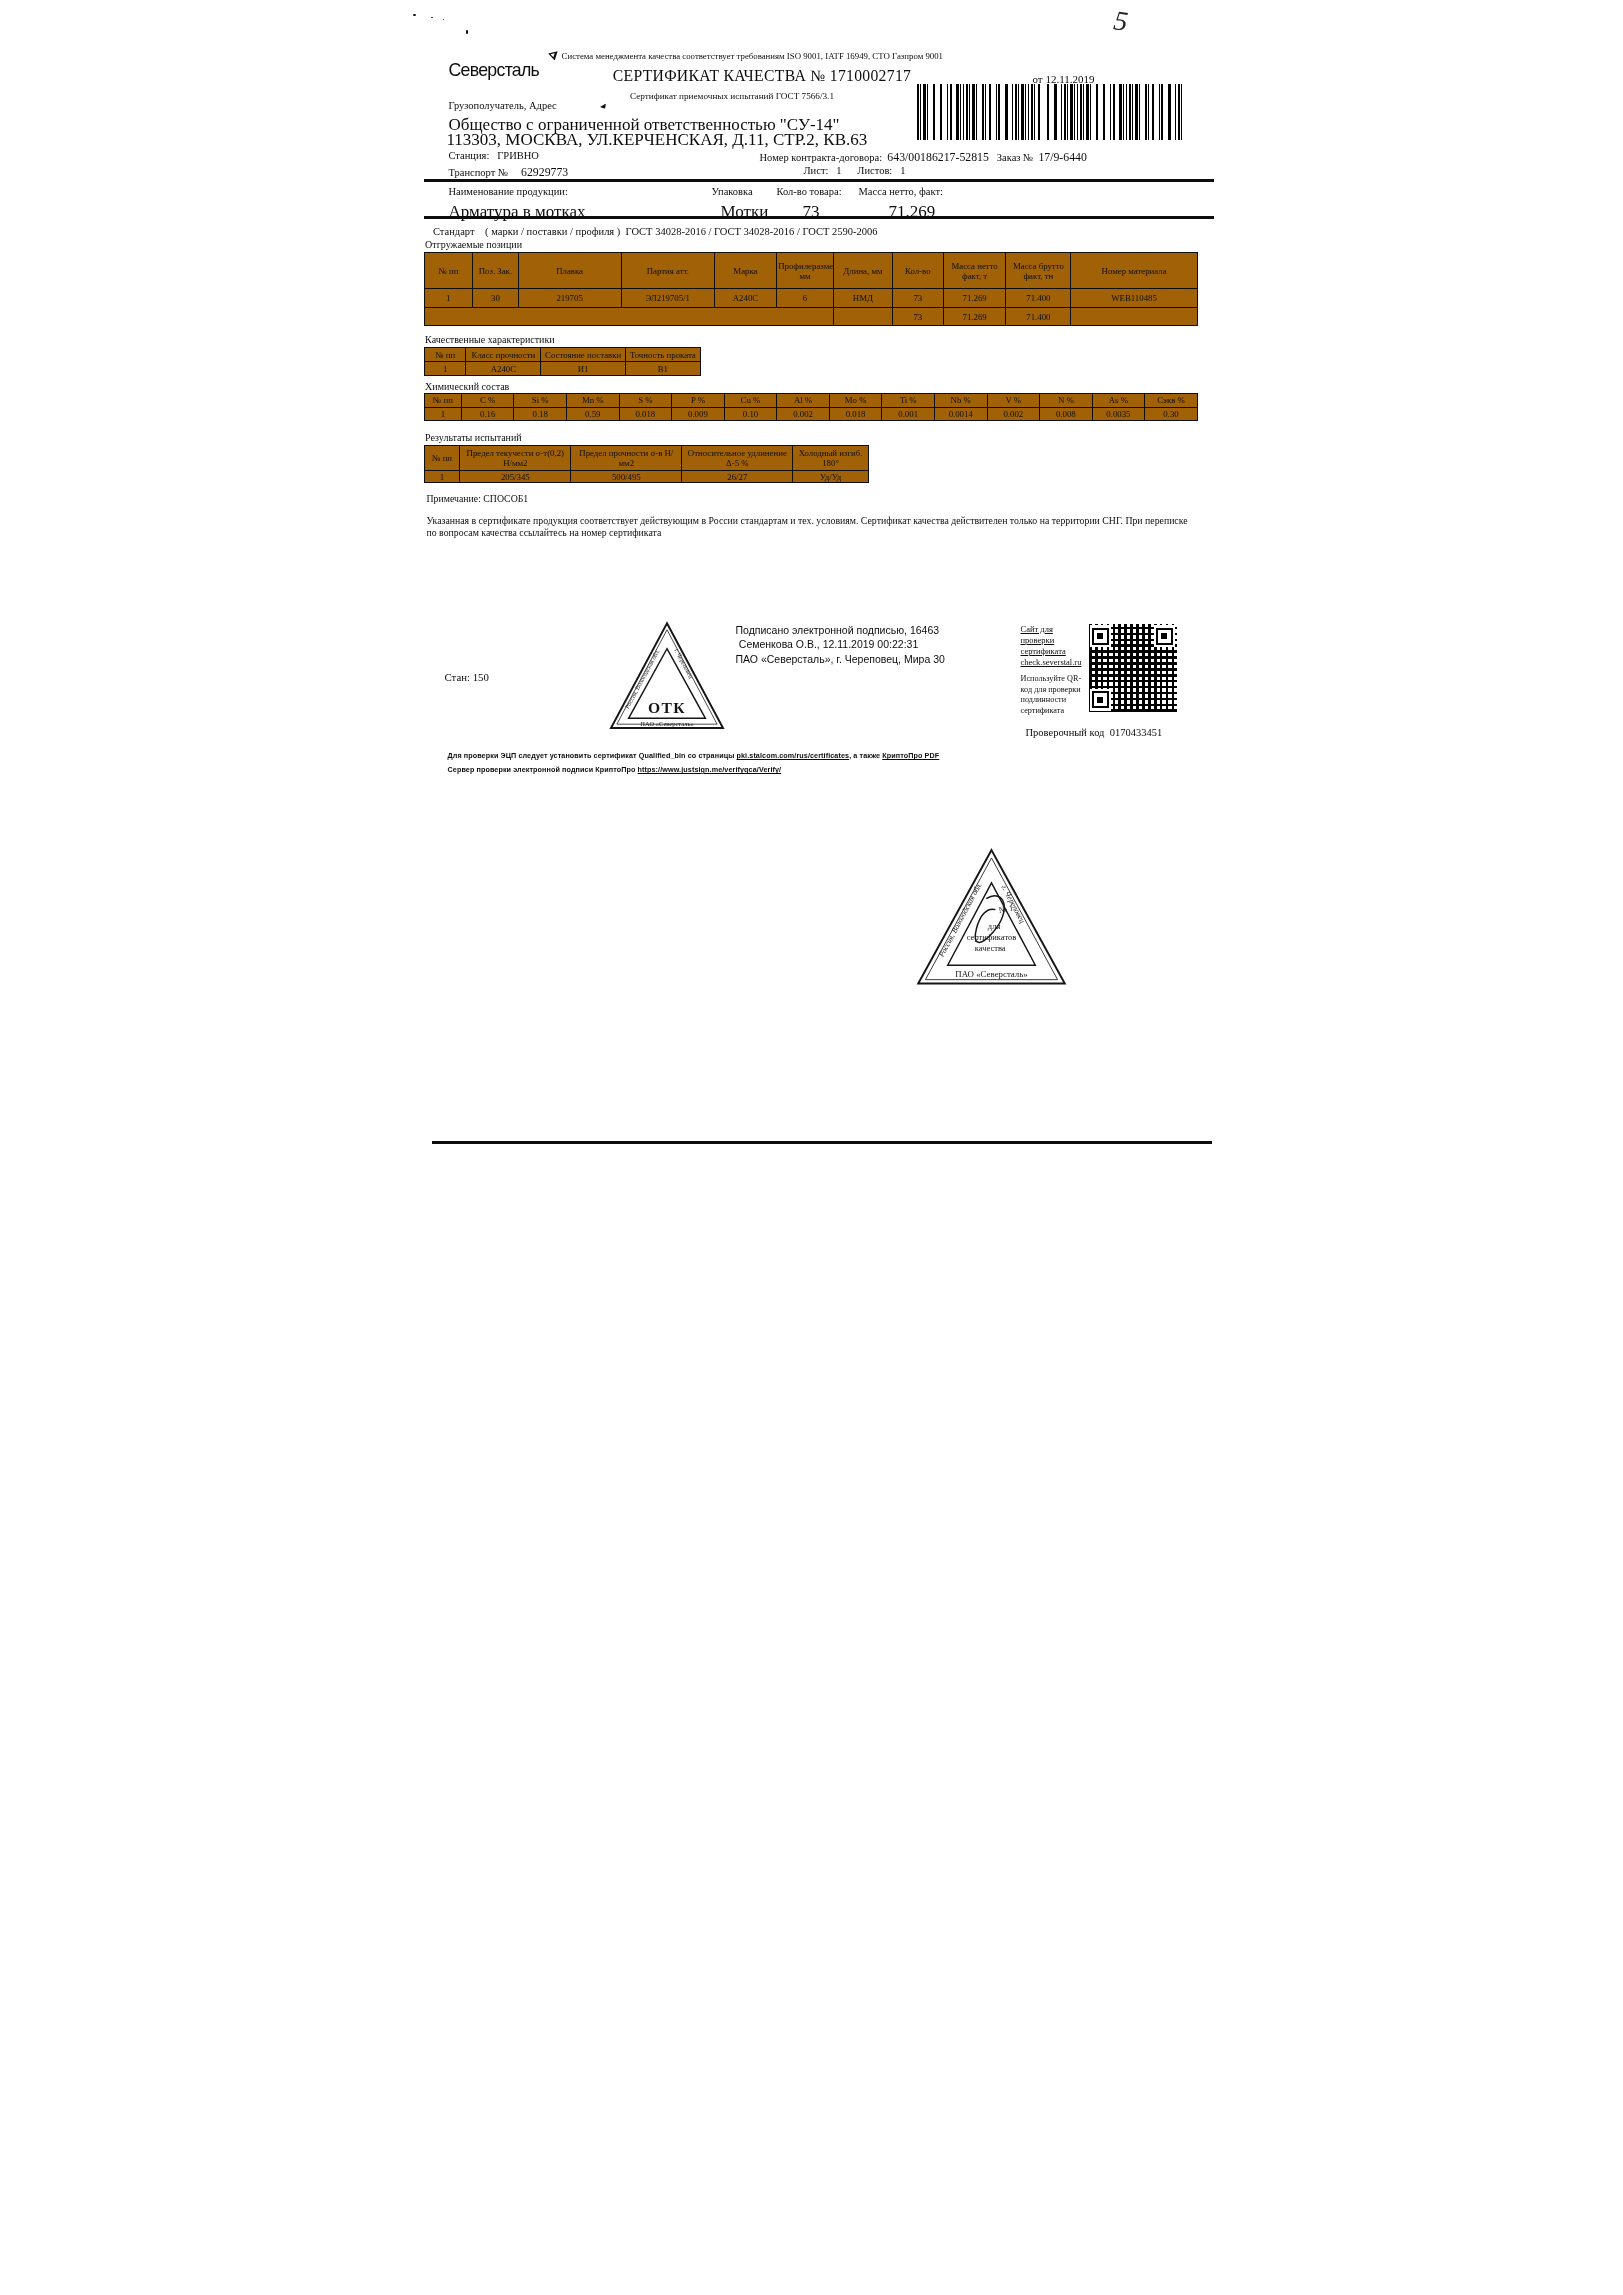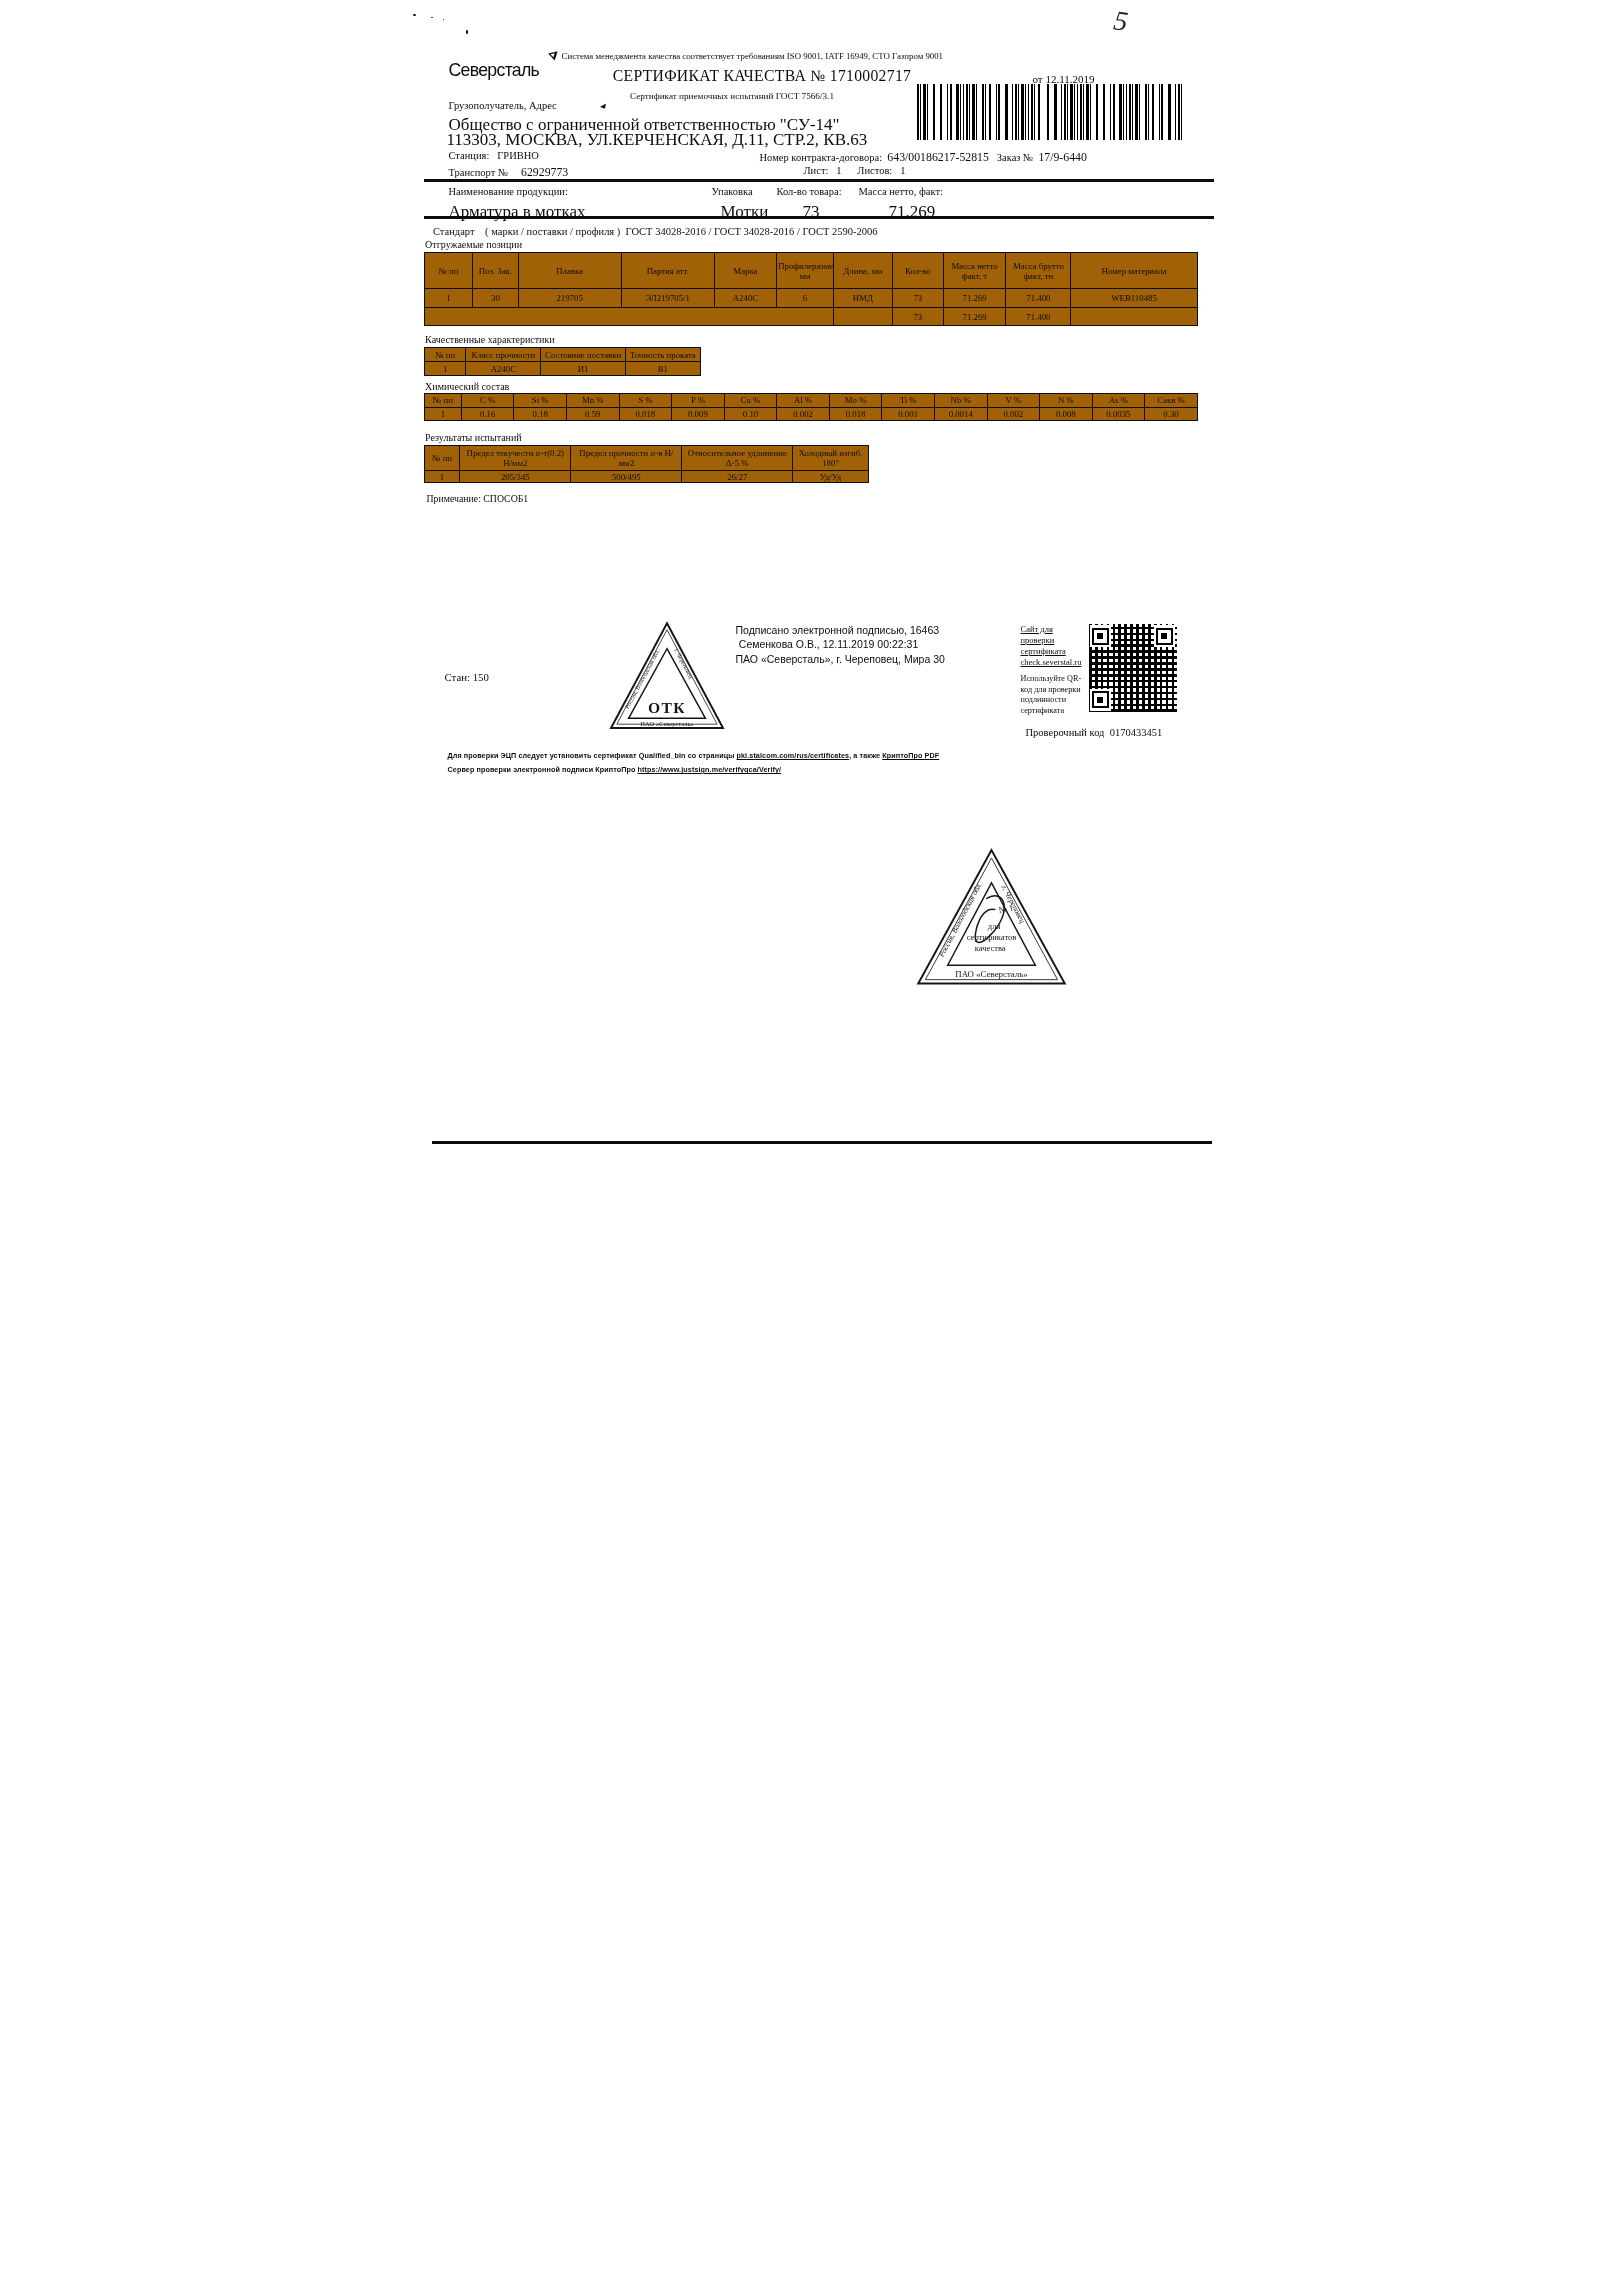--- a/index.html
+++ b/index.html
@@ -259,20 +259,21 @@
       <td>1</td>
       <td>205/345</td>
       <td>500/495</td>
       <td>26/27</td>
       <td>Уд/Уд</td>
     </tr>
   </tbody>
     </table>
 
   <div class="abs serif" style="left:21px;top:493px;font-size:9.8px;">Примечание: СПОСОБ1</div>
+  <div class="abs serif" style="left:21px;top:515px;width:765px;font-size:9.8px;line-height:12.4px;">Указанная в сертификате продукция соответствует действующим в России стандартам и тех. условиям. Сертификат качества действителен только на территории СНГ. При переписке по вопросам качества ссылайтесь на номер сертификата</div>
 
   <div class="abs serif" style="left:39px;top:671px;font-size:10.8px;">Стан: 150</div>
 
   <svg class="abs stampsvg" style="left:201px;top:620px;" width="120" height="112" viewBox="0 0 184 172">
     <polygon points="92,5 178,166 6,166" fill="none" stroke="#161616" stroke-width="3"></polygon>
     <polygon points="92,15 169,160 15,160" fill="none" stroke="#161616" stroke-width="1.2"></polygon>
     <polygon points="92,44 151,151 33,151" fill="none" stroke="#161616" stroke-width="2.2"></polygon>
     <text transform="translate(33,137) rotate(-62)" font-size="9.5">Россия, Вологодская обл.</text>
     <text transform="translate(103,46) rotate(62)" font-size="9.5">г. Череповец</text>
     <text x="92" y="143" text-anchor="middle" font-size="24" font-weight="700" letter-spacing="2">ОТК</text>

